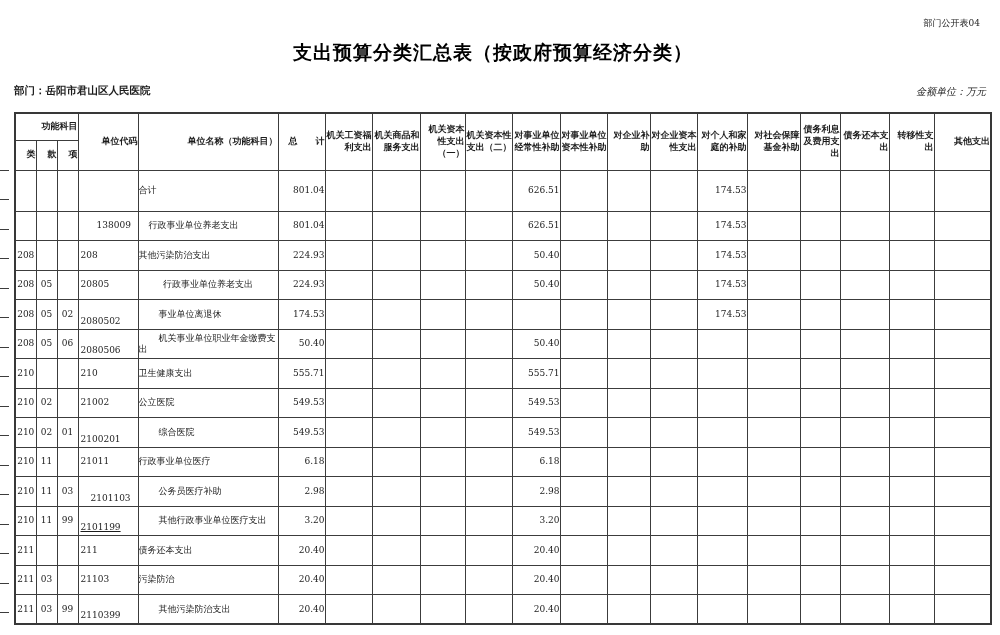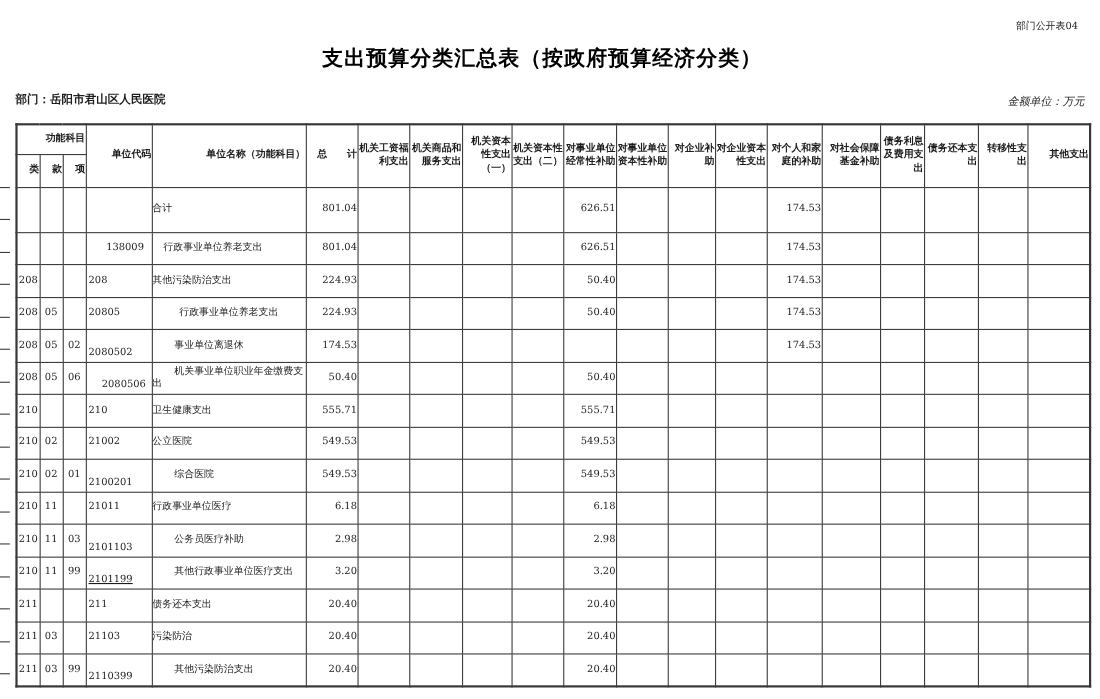--- a/index.html
+++ b/index.html
@@ -200,21 +200,21 @@
         <td class="num"></td>
         <td class="num"></td>
         <td class="num"></td>
         <td class="num"></td>
         <td class="num"></td>
       </tr>
       <tr style="height: 29.5px;">
         <td class="func">208</td>
         <td class="func">05</td>
         <td class="func">06</td>
-        <td class="code bottom" style="padding-left: 14px;">2080506</td>
+        <td class="code bottom" style="padding-left: 2px;">2080506</td>
         <td class="name" style="text-indent: 20px;">机关事业单位职业年金缴费支出</td>
         <td class="num">50.40</td>
         <td class="num"></td>
         <td class="num"></td>
         <td class="num"></td>
         <td class="num"></td>
         <td class="num">50.40</td>
         <td class="num"></td>
         <td class="num"></td>
         <td class="num"></td>
@@ -310,21 +310,21 @@
         <td class="num"></td>
         <td class="num"></td>
         <td class="num"></td>
         <td class="num"></td>
         <td class="num"></td>
       </tr>
       <tr style="height: 29.5px;">
         <td class="func">210</td>
         <td class="func">11</td>
         <td class="func">03</td>
-        <td class="code bottom" style="padding-left: 2px;">2101103</td>
+        <td class="code bottom" style="padding-left: 12px;">2101103</td>
         <td class="name" style="text-indent: 20px;">公务员医疗补助</td>
         <td class="num">2.98</td>
         <td class="num"></td>
         <td class="num"></td>
         <td class="num"></td>
         <td class="num"></td>
         <td class="num">2.98</td>
         <td class="num"></td>
         <td class="num"></td>
         <td class="num"></td>

